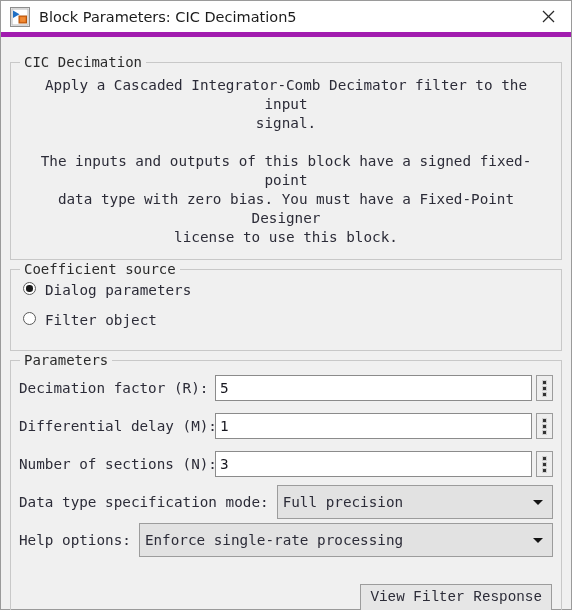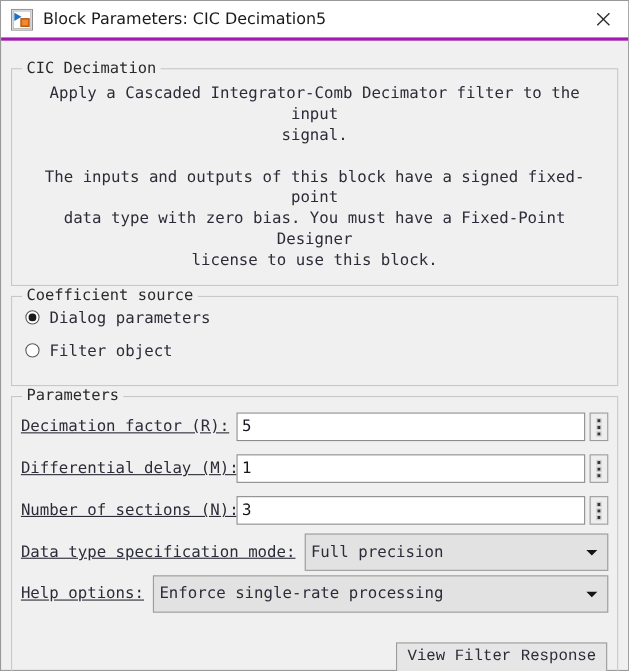--- a/index.html
+++ b/index.html
@@ -21,21 +21,21 @@
     border: 1px solid #9a9a9a;
     box-sizing: border-box;
     display: flex;
     flex-direction: column;
   }
   
   .titlebar {
     height: 36px;
     min-height: 36px;
     background: #ffffff;
-    border-bottom: 3px solid #a21caf;
+    border-bottom: 5px solid #a21caf;
     display: flex;
     align-items: center;
     padding: 0 0 0 9px;
     box-sizing: border-box;
   }
   .title-icon {
     width: 20px;
     height: 20px;
     margin-right: 9px;
     position: relative;
@@ -140,21 +140,20 @@
     height: 28px;
     margin-bottom: 10px;
   }
   .param-row:last-child { margin-bottom: 2px; }
   .param-label {
     font-size: 14.3px;
     color: #2c2c38;
     white-space: nowrap;
     flex: 0 0 auto;
     padding-right: 8px;
-    text-decoration: underline;
   }
   .param-label.fixedw { width: 196px; padding-right: 0; }
   .text-input {
     flex: 1 1 auto;
     height: 26px;
     border: 1px solid #8b8b8b;
     background: #ffffff;
     box-sizing: border-box;
     font-family: "DejaVu Sans Mono", "Liberation Mono", monospace;
     font-size: 14.3px;

